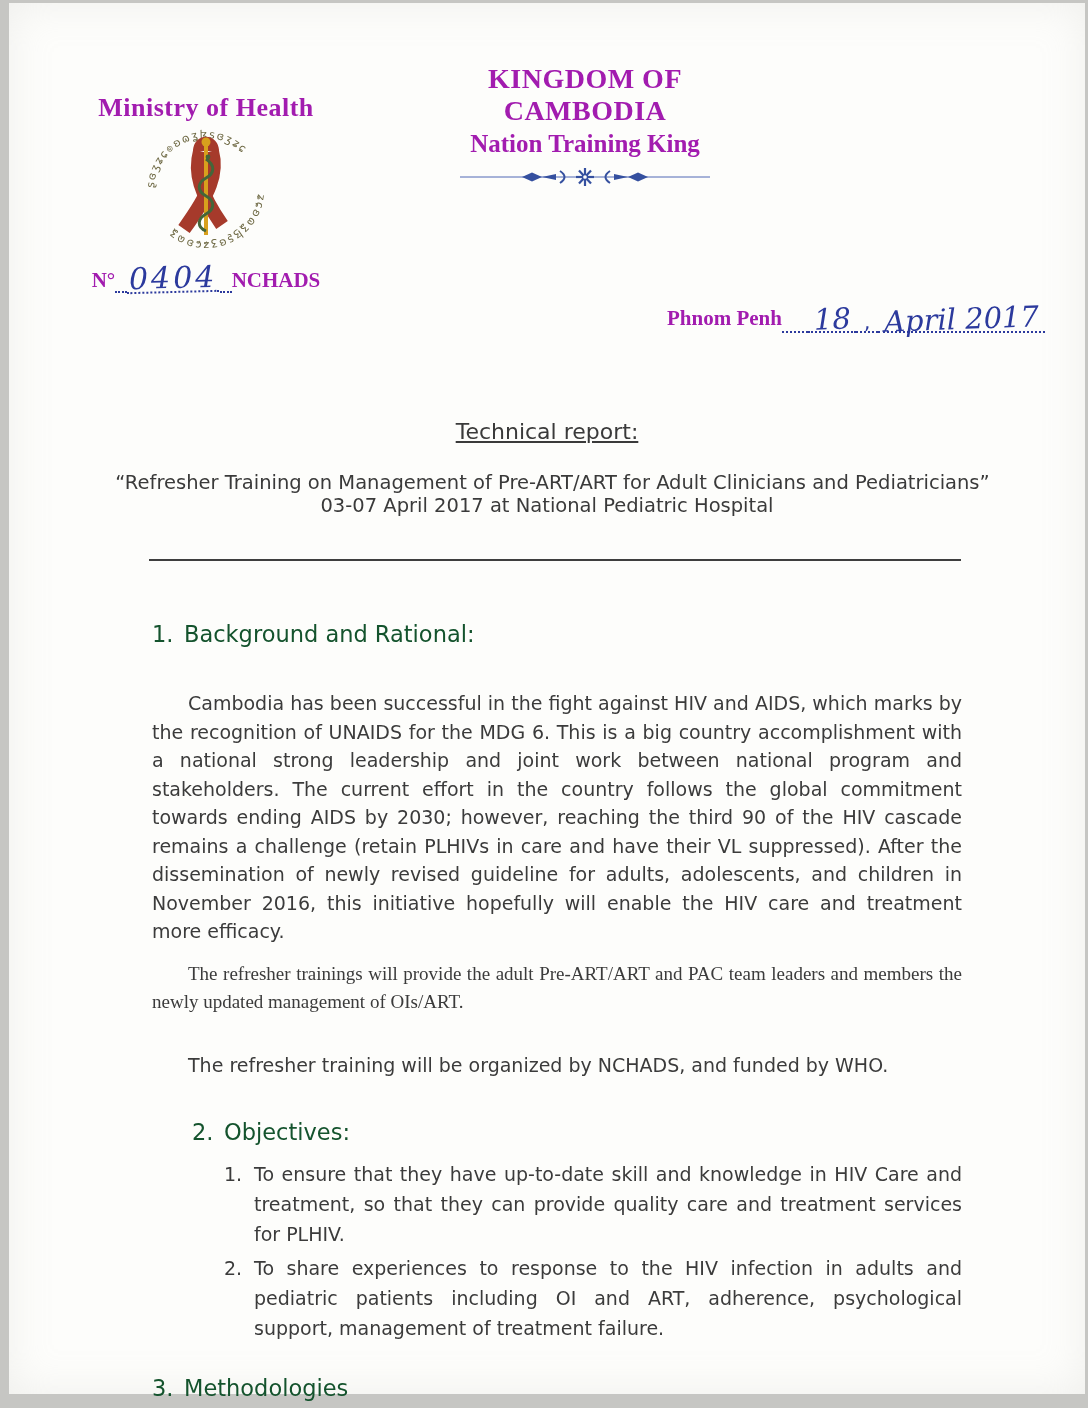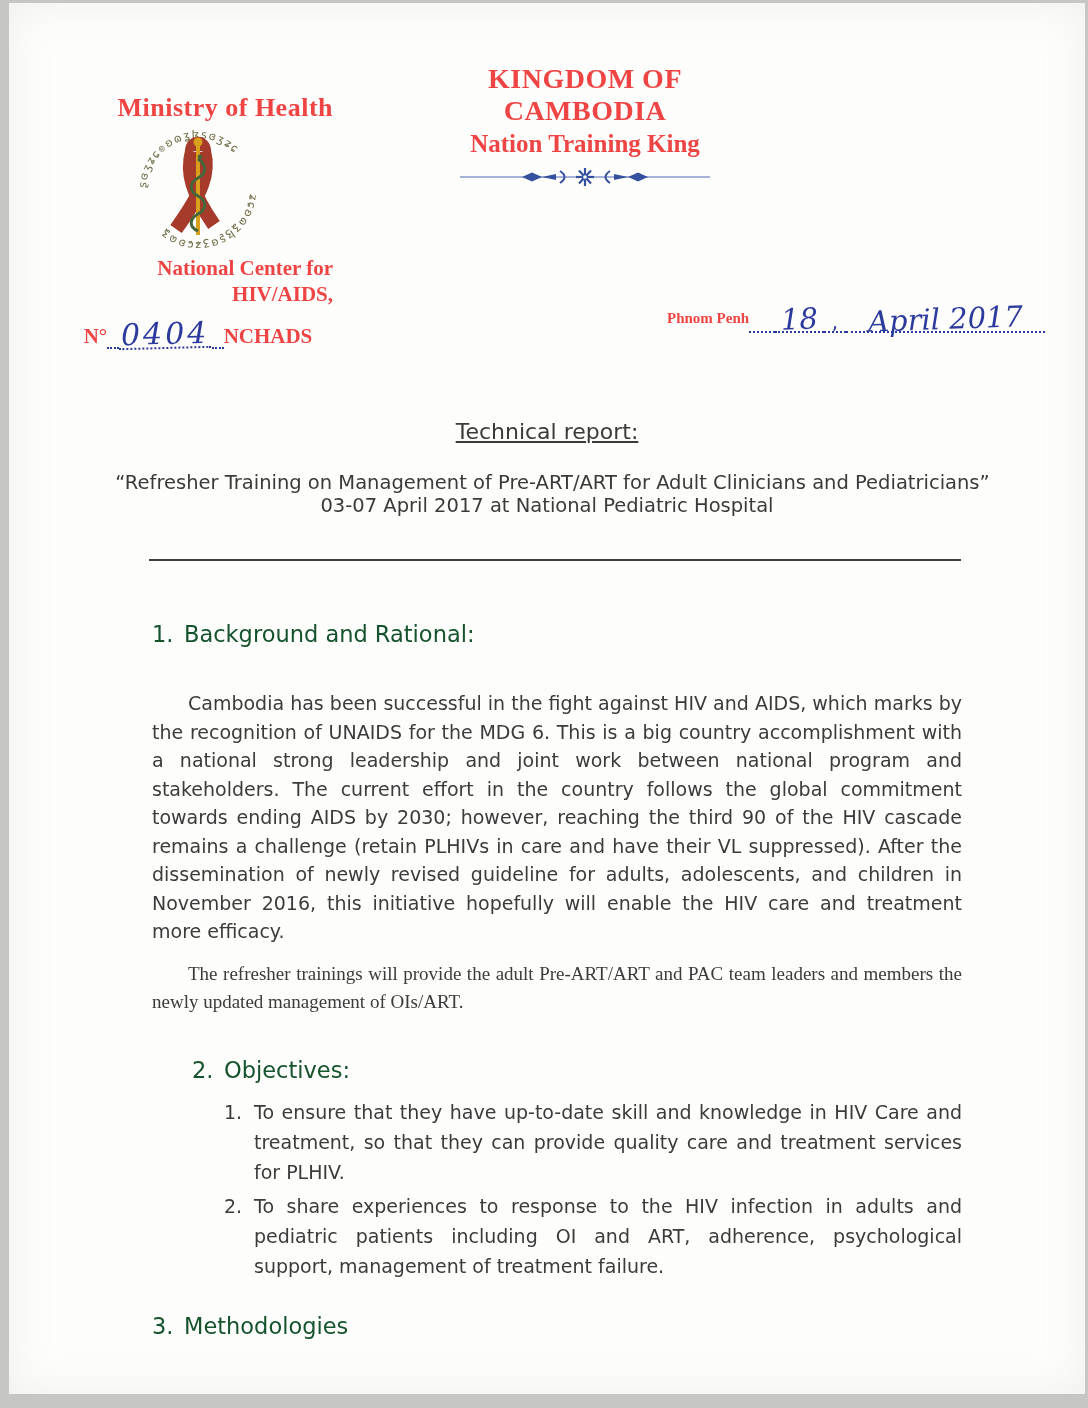--- a/index.html
+++ b/index.html
@@ -8,37 +8,37 @@
     background:#c6c6c3;
     font-family:"DejaVu Sans",sans-serif;
     overflow:hidden;
   }
   .page{
     position:absolute;left:9px;top:3px;right:3px;bottom:14px;
     background:#fdfdfb;
     box-shadow:inset 0 0 40px rgba(200,200,195,.25);
   }
   
-  .blue-serif{font-family:"Liberation Serif","DejaVu Serif",serif;font-weight:bold;color:#ef4444;}
-  .hdr-left{position:absolute;left:54px;top:90px;width:270px;text-align:right;}
+  .blue-serif{font-family:"Liberation Serif","DejaVu Serif",serif;font-weight:bold;color:#a21caf;}
+  .hdr-left{position:absolute;left:62px;top:90px;width:270px;text-align:center;}
   .ministry{font-size:26px;letter-spacing:.5px;}
   .logo-wrap{margin:6px auto 0;width:156px;height:122px;}
   .org{font-size:21px;line-height:26px;margin-top:4px;}
   .docno{margin-top:14px;font-size:21px;display:flex;justify-content:center;align-items:flex-end;}
   .hand{font-family:"DejaVu Serif",serif;font-style:italic;color:#2c3a9d;}
   .doc-num{font-size:30px;letter-spacing:3px;line-height:26px;padding:0 2px;transform:rotate(-1.5deg);}
   .dotted{border-bottom:2px dotted #2c3a9d;}
   .dot-pad{display:inline-block;width:12px;height:18px;}
   .hdr-right{position:absolute;left:396px;top:60px;width:360px;text-align:center;}
   .kingdom{font-size:28px;letter-spacing:.5px;}
   .motto{font-size:25px;margin-top:3px;}
   .ornament{margin-top:8px;}
   
   .dateline{position:absolute;left:658px;top:300px;width:378px;display:flex;align-items:flex-end;}
-  .pp{font-size:15px;white-space:nowrap;line-height:30px;font-family:Liberation Serif, serif;}
+  .pp{font-size:21px;white-space:nowrap;line-height:30px;font-family:Liberation Serif, serif;}
   .dcell{display:flex;align-items:flex-end;justify-content:center;}
   .hand-date{font-size:29px;line-height:24px;transform:rotate(-2deg);padding:0 6px;white-space:nowrap;}
   .comma{color:#2c3a9d;font-size:20px;line-height:18px;}
   
   .title-block{position:absolute;left:0;width:100%;top:416px;text-align:center;color:#3a3a3a;}
   .t1{font-size:22px;text-decoration:underline;}
   .t2{font-size:19.5px;margin-top:27px;margin-left:11px;}
   .t3{font-size:19.5px;}
   .rule{position:absolute;left:140px;top:556px;width:812px;border-top:2.5px solid #3e3e3e;}
   
@@ -81,21 +81,20 @@
         <path d="M84,22 C90,44 82,64 56,100" stroke="#a63a2b" stroke-width="14" fill="none"></path>
         <path d="M71,22 C71,11 85,11 85,22" stroke="#a63a2b" stroke-width="12" fill="none"></path>
 
         <line x1="78" y1="16" x2="78" y2="106" stroke="#d8a01d" stroke-width="4"></line>
         <circle cx="78" cy="13" r="4.5" fill="#d8a01d"></circle>
         <path d="M78,30 C87,36 87,44 78,49 C69,54 69,62 78,67 C87,72 87,80 78,85 C69,90 69,98 78,102" stroke="#44663a" stroke-width="3" fill="none"></path>
         <circle cx="80" cy="28" r="2.4" fill="#44663a"></circle>
       </svg>
     </div>
 
-    <div class="blue-serif org">National Center for HIV/AIDS,</div>
 
     <div class="docno">
       <span class="blue-serif">N°</span>
       <span class="dotted dot-pad"></span>
       <span class="hand doc-num dotted">0404</span>
       <span class="dotted dot-pad"></span>
       <span class="blue-serif">NCHADS</span>
     </div>
   </div>
 
@@ -144,20 +143,21 @@
   <div class="rule"></div>
 
   <div class="content">
 
     <div class="sec-h">
       <span class="num">1.</span><span>Background and Rational:</span>
     </div>
 
     <p class="para p1">Cambodia has been successful in the fight against HIV and AIDS, which marks by the recognition of UNAIDS for the MDG 6. This is a big country accomplishment with a national strong leadership and joint work between national program and stakeholders. The current effort in the country follows the global commitment towards ending AIDS by 2030; however, reaching the third 90 of the HIV cascade remains a challenge (retain PLHIVs in care and have their VL suppressed). After the dissemination of newly revised guideline for adults, adolescents, and children in November 2016, this initiative hopefully will enable the HIV care and treatment more efficacy.</p>
     <p class="para p2">The refresher trainings will provide the adult Pre-ART/ART and PAC team leaders and members the newly updated management of OIs/ART.</p>
+    <p class="para p3">The refresher training will be organized by NCHADS, and funded by WHO.</p>
 
     <div class="sec-h h-obj">
       <span class="num">2.</span><span>Objectives:</span>
     </div>
 
     <div class="obj-list">
       <div class="obj-item">
         <span class="li-num">1.</span>
         <span class="li-text">To ensure that they have up-to-date skill and knowledge in HIV Care and treatment, so that they can provide quality care and treatment services for PLHIV.</span>
       </div>

